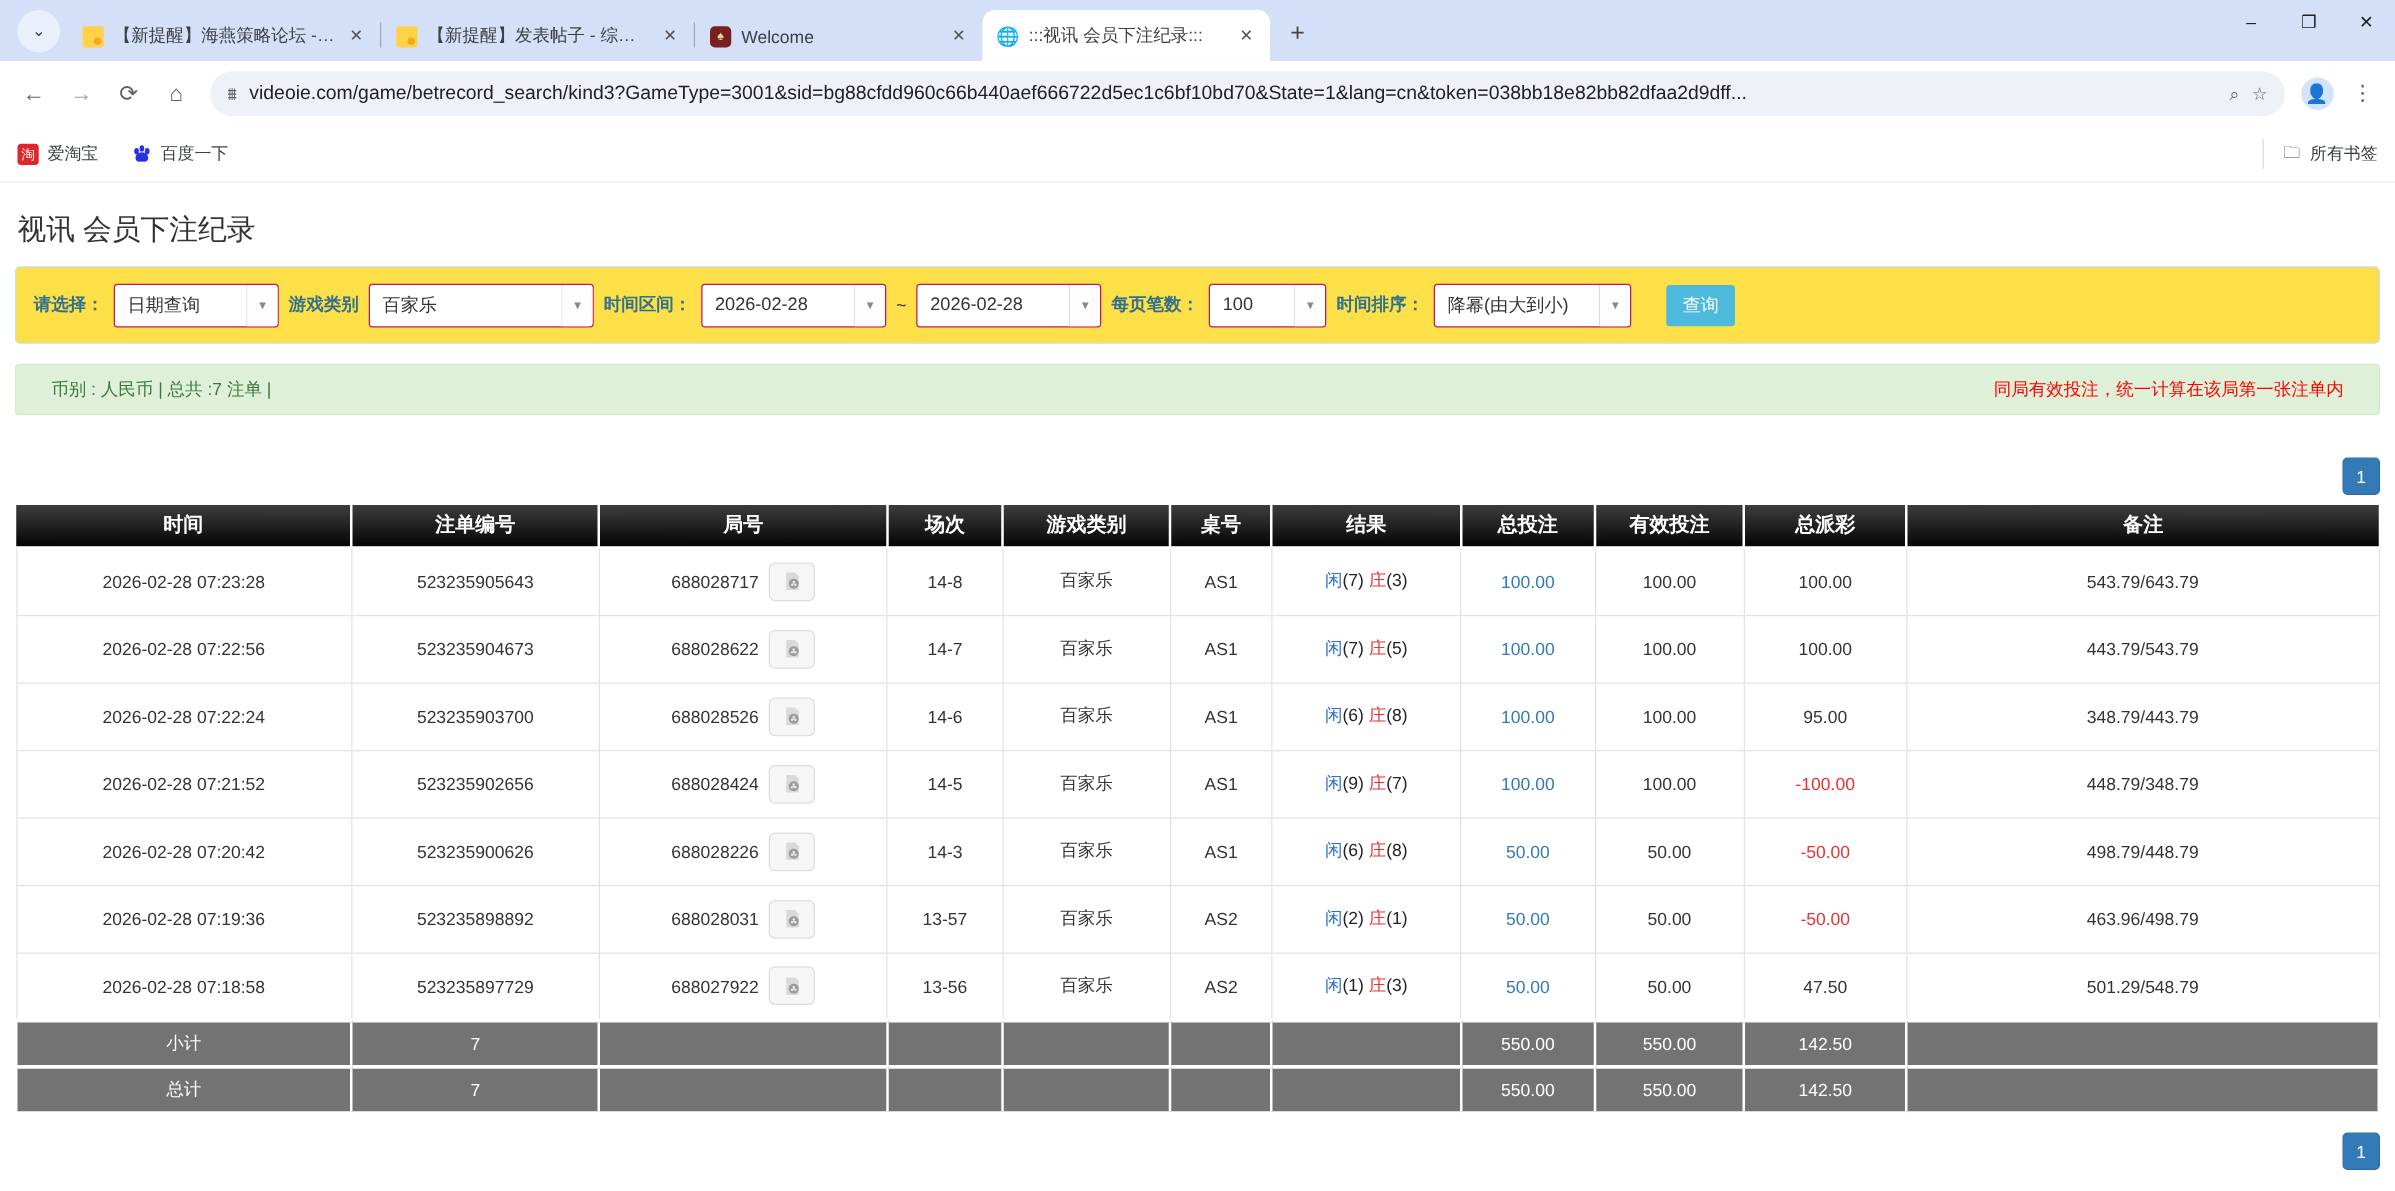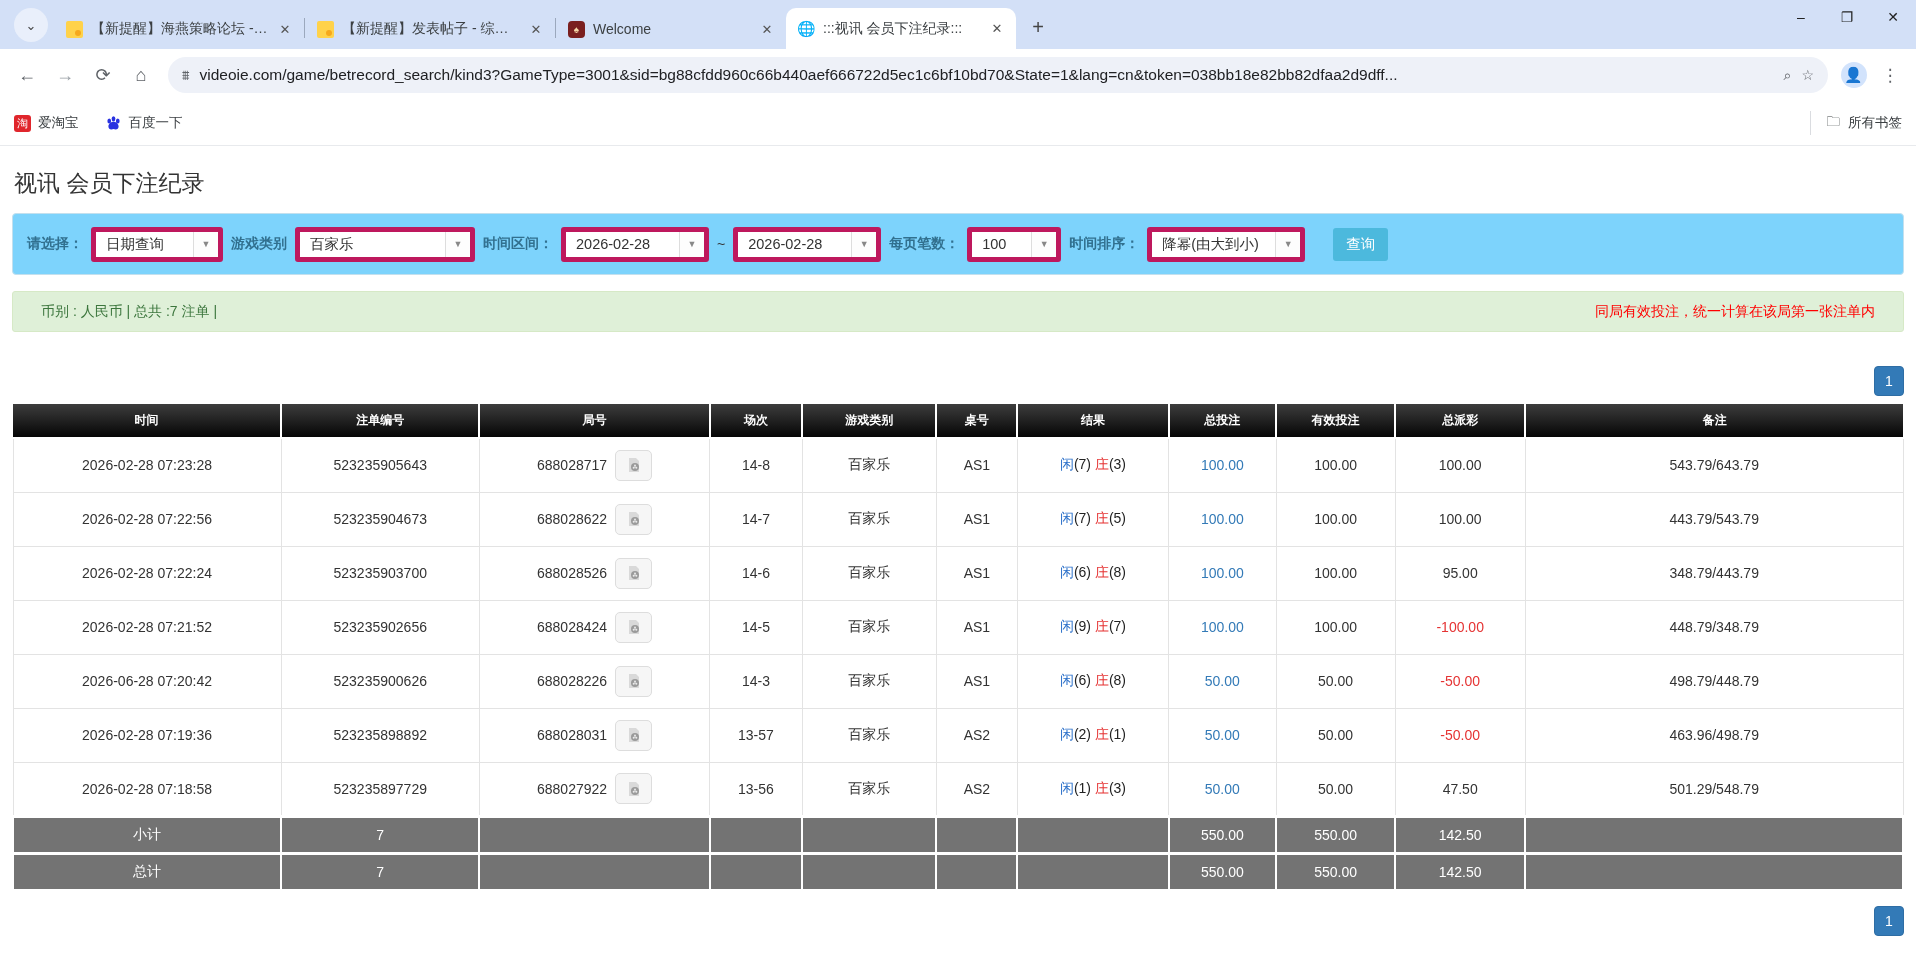--- a/index.html
+++ b/index.html
@@ -48,45 +48,45 @@
   .bm { display:flex; align-items:center; gap:7px; margin-right:26px; }
   .bm-ic-tb { width:17px; height:17px; border-radius:3px; background:#e0262c; color:#fff;
     font-size:11px; display:flex; align-items:center; justify-content:center; }
   .bm-right { margin-left:auto; display:flex; align-items:center; gap:8px; border-left:1px solid #dadce0;
     padding-left:16px; height:24px; }
 
   
   .content { padding:0 12px; }
   .page-title { font-size:23px; color:#333; margin:22px 2px 14px 2px; font-weight:400; }
 
-  .filterbar { background:#7dd3fc; border:1px solid #c3e0ee; border-radius:4px; height:62px;
+  .filterbar { background:#fde047; border:1px solid #c3e0ee; border-radius:4px; height:62px;
     display:flex; align-items:center; padding:0 14px; gap:8px; font-size:14px; }
   .flabel { color:#31708f; font-weight:bold; white-space:nowrap; }
-  .fsel { background:#fff; border:5px solid #be185d; border-radius:3px; height:35px; display:flex;
+  .fsel { background:#fff; border:1px solid #be185d; border-radius:3px; height:35px; display:flex;
     align-items:center; }
   .fsel .val { padding:0 10px; color:#333; font-size:14.5px; white-space:nowrap; flex:1; }
   .fsel .arr { width:25px; height:100%; border-left:1px solid #ddd; display:flex; align-items:center;
     justify-content:center; color:#888; font-size:9px; background:#fdfdfd; border-radius:0 3px 3px 0; }
   .tilde { color:#333; }
   .btn-query { background:#4cb9dd; color:#fff; border:none; border-radius:3px; height:33px;
     padding:0 13px; font-size:14.5px; margin-left:20px; }
 
   .greenbar { background:#dff0d8; border:1px solid #d6e9c6; border-radius:3px; height:41px;
     margin-top:16px; display:flex; align-items:center; justify-content:space-between;
     padding:0 28px; font-size:14px; }
   .greenbar .gl { color:#3c763d; }
   .greenbar .gr { color:#ff0000; }
 
   .pagerow { display:flex; justify-content:flex-end; margin:34px 0 8px 0; }
   .pagebtn { min-width:30px; height:30px; background:#337ab7; color:#fff; border:1px solid #2e6da4;
     border-radius:4px; display:flex; align-items:center; justify-content:center; font-size:14px; }
 
   table.bets { width:100%; border-collapse:collapse; table-layout:fixed; font-size:14px; }
   .bets thead th { background:linear-gradient(#3d3d3d,#050505); color:#fff; font-weight:bold;
-    height:34px; border-right:2px solid #fff; border-bottom:2px solid #fff; font-size:12px;text-align:center; }
+    height:34px; border-right:2px solid #fff; border-bottom:2px solid #fff; font-size:16px;text-align:center; }
   .bets thead th:last-child { border-right:none;margin-left:40px; }
   .bets tbody td { height:54px; text-align:center; color:#333; border:1px solid #e3e3e3;
     background:#fff; }
   .bets td.blue, .bets a.blue { color:#337ab7; text-decoration:none; }
   .bets td.neg { color:#e53333; }
   .bets tfoot td { background:#737373; color:#fff; text-align:center; height:37px;
     border:3px solid #fff; border-left:2px solid #fff; border-right:2px solid #fff; }
   .roundcell { display:flex; align-items:center; justify-content:center; gap:8px; }
   .vidbtn { width:37px; height:31px; background:#f6f6f6; border:1px solid #ddd; border-radius:5px;
     display:inline-flex; align-items:center; justify-content:center; }
@@ -373,21 +373,21 @@
       <span class="res-p">闲</span><span class="res-n">(9)</span>
       <span class="res-b">庄</span><span class="res-n">(7)</span>
     </td>
     <td class="blue">100.00</td>
     <td>100.00</td>
     <td class="neg">-100.00</td>
     <td>448.79/348.79</td>
   </tr>
 
   <tr>
-    <td>2026-06-28 07:20:42</td>
+    <td>2026-02-28 07:20:42</td>
     <td>523235900626</td>
     <td>
       <span class="roundcell">
         <span>688028226</span>
         <span class="vidbtn">
           <svg width="16" height="16" viewBox="0 0 16 16">
             <path d="M3 1h7l3 3v11H3z" fill="#d9d9d9"></path>
             <circle cx="9" cy="10" r="4" fill="#9a9a9a"></circle>
             <circle cx="9" cy="8.6" r="1" fill="#e9e9e9"></circle>
                   <circle cx="7.7" cy="10.7" r="1" fill="#e9e9e9"></circle>

